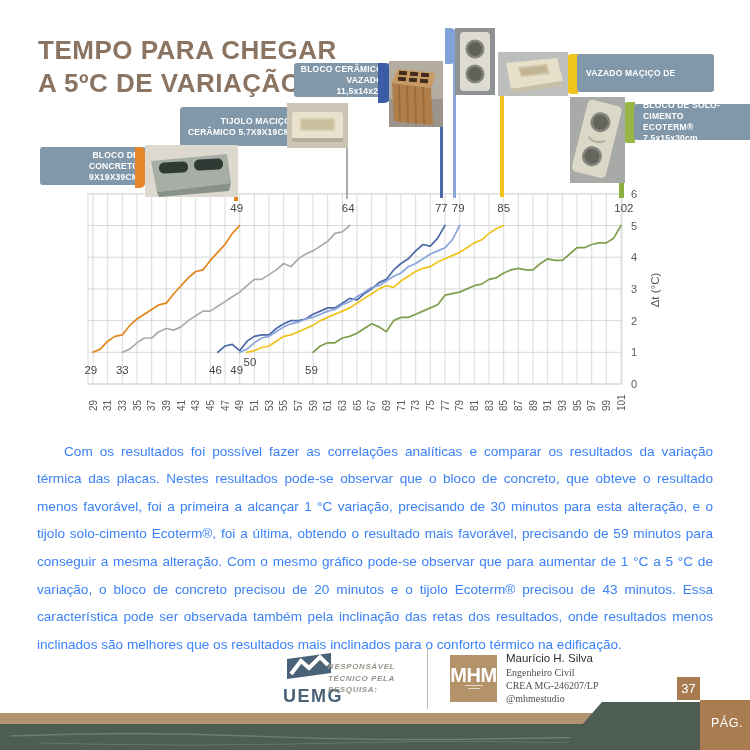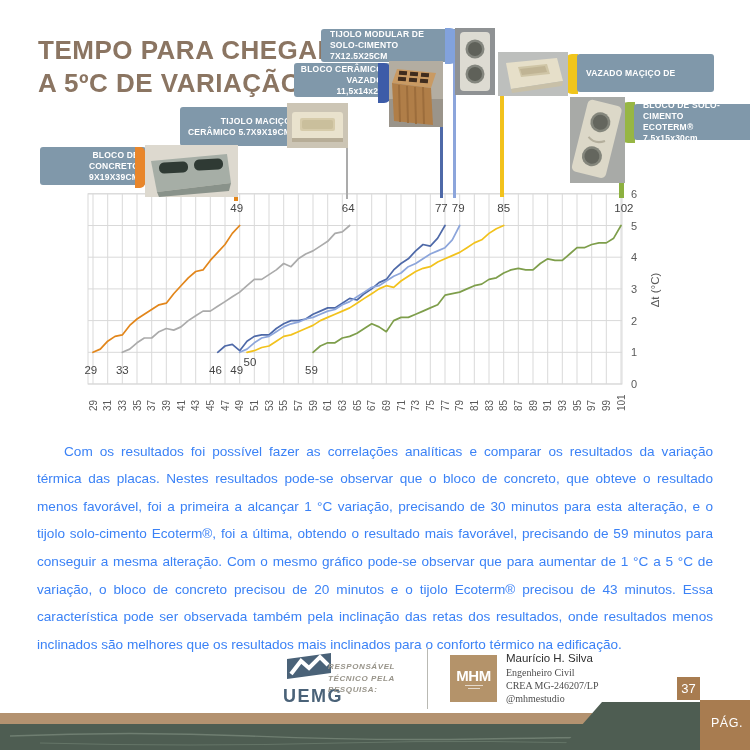--- a/index.html
+++ b/index.html
@@ -28,21 +28,21 @@
             text-indent:27px;font-weight:400;}
   
   .divider{position:absolute;left:427px;top:647px;width:1px;height:62px;background:#b9b9b3;}
   .uemg{position:absolute;left:283px;top:651px;width:52px;text-align:center;}
   .uemg-name{font-size:18px;font-weight:bold;letter-spacing:1.5px;color:var(--uemg,#4a6278);margin-top:1px;}
   .resp{position:absolute;left:328px;top:661px;width:84px;text-align:left;
         font-size:8px;line-height:11.5px;letter-spacing:.6px;color:#98948a;font-weight:600;font-style:italic;}
   .mhm{position:absolute;left:450px;top:655px;width:47px;height:47px;
        background:var(--mhm-gold,#b4936a);display:flex;flex-direction:column;
        align-items:center;justify-content:center;}
-  .mhm-word{color:#fff;font-weight:bold;font-size:15px;letter-spacing:-.5px;line-height:15px;}
+  .mhm-word{color:#fff;font-weight:bold;font-size:20px;letter-spacing:-.5px;line-height:15px;}
   .mhm-rule{width:18px;height:1px;background:rgba(255,255,255,.65);margin-top:2px;}
   .contact{position:absolute;left:506px;top:651px;width:150px;}
   .contact-name{font-size:11.5px;font-weight:normal;color:#2f2f2f;line-height:15px;}
   .contact-line{font-family:"Liberation Serif",serif;
                 font-size:10px;color:#4d4d4d;line-height:13px;}
   
   .band-tan{position:absolute;left:0;top:713px;width:592px;height:11px;background:var(--tan,#b39270);z-index:1;}
   .band-green{position:absolute;left:0;top:724px;width:750px;height:26px;background:var(--green,#4e5d52);z-index:2;}
   .green-rise{position:absolute;left:555px;top:698px;z-index:3;}
   .pagenum{position:absolute;left:677px;top:677px;width:23px;height:23px;
@@ -80,24 +80,20 @@
     <div>TIJOLO MACIÇO</div>
     <div>CERÂMICO 5.7X9X19CM</div>
   </div>
 
   <div class="callout right" style="left:294px;top:63px;width:85px;height:34px;">
     <div>BLOCO CERÂMICO</div>
     <div>VAZADO 11,5x14x29</div>
   </div>
   <div class="accent" style="left: 378px; top: 63px; width: 13px; height: 40px; border-radius: 0px 7px 7px 0px; background: rgb(61, 92, 168);"></div>
 
-  <div class="callout left" style="left:321px;top:29px;width:126px;height:33px;">
-    <div>TIJOLO MODULAR DE</div>
-    <div>SOLO-CIMENTO 7X12.5X25CM</div>
-  </div>
   <div class="accent" style="left: 445px; top: 28px; width: 12px; height: 36px; border-radius: 0px 7px 7px 0px; background: rgb(130, 162, 220);"></div>
 
   <div class="accent" style="left: 565px; top: 54px; width: 13px; height: 40px; border-radius: 7px 0px 0px 7px; background: rgb(240, 197, 27);"></div>
   <div class="callout left" style="left:577px;top:54px;width:124px;height:38px;">
     <div>VAZADO MAÇIÇO DE</div>
   </div>
 
   <div class="accent" style="left: 621px; top: 102px; width: 14px; height: 41px; border-radius: 7px 0px 0px 7px; background: rgb(151, 182, 68);"></div>
   <div class="callout left" style="left:634px;top:104px;width:107px;height:36px;">
     <div>BLOCO DE SOLO-CIMENTO</div>

